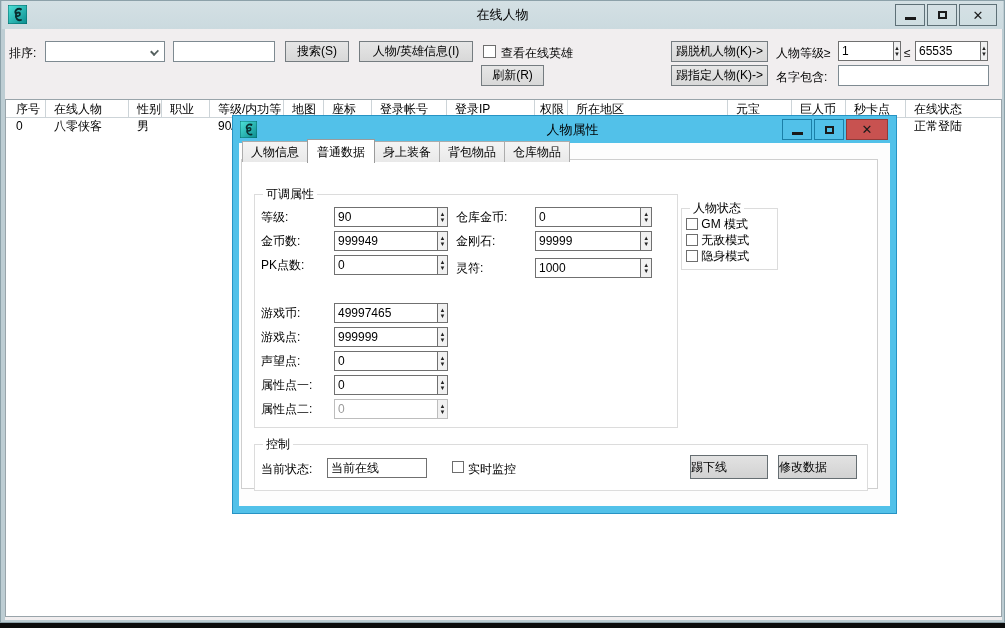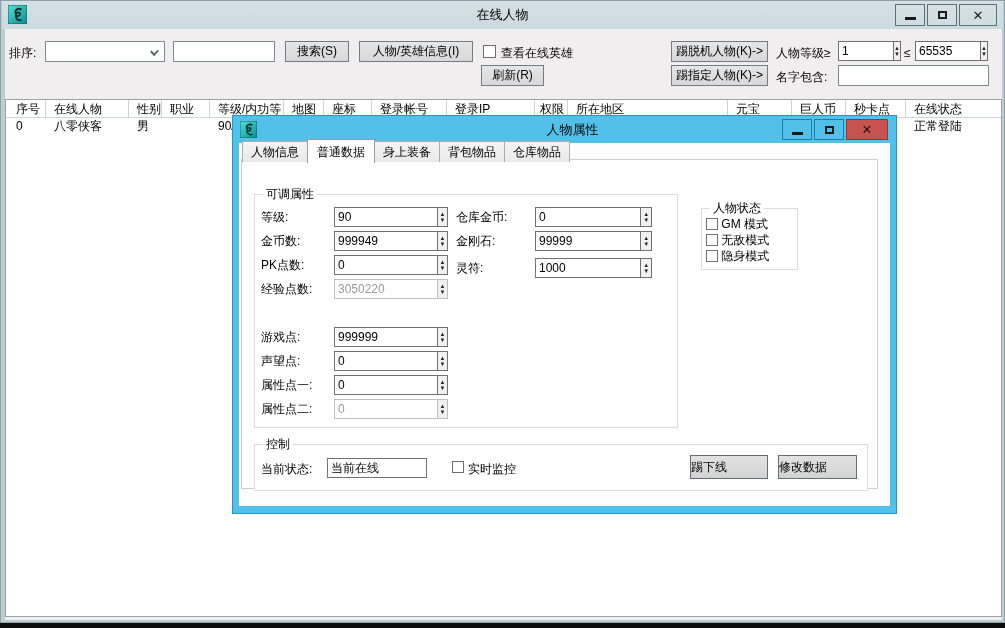--- a/index.html
+++ b/index.html
@@ -263,31 +263,31 @@
         <span style="position:absolute;left:195px;top:3px">灵符:</span>
         <span class="spinbox" style="left:274px;top:3px;width:117px">
           <input value="1000" style="">
           <span class="spinbtns">
               <i class="up"></i>
               <i class="dn"></i>
             </span>
         </span>
       </div>
 
-      <div class="field" style="left:6px;top:84px;width:200px">
-        <span>经验点数:</span>
-        <span class="spinbox disabled" style="left:73px;top:0;width:114px">
-          <input disabled="" value="3050220" style="">
-          <span class="spinbtns">
-              <i class="up"></i>
-              <i class="dn"></i>
-            </span>
-        </span>
-      </div>
-
+
+      <div class="field" style="left:6px;top:108px;width:200px">
+        <span>游戏币:</span>
+        <span class="spinbox" style="left:73px;top:0;width:114px">
+          <input value="49997465" style="">
+          <span class="spinbtns">
+              <i class="up"></i>
+              <i class="dn"></i>
+            </span>
+        </span>
+      </div>
 
       <div class="field" style="left:6px;top:132px;width:200px">
         <span>游戏点:</span>
         <span class="spinbox" style="left:73px;top:0;width:114px">
           <input value="999999" style="">
           <span class="spinbtns">
               <i class="up"></i>
               <i class="dn"></i>
             </span>
         </span>
@@ -320,21 +320,21 @@
         <span class="spinbox disabled" style="left:73px;top:0;width:114px">
           <input disabled="" value="0" style="">
           <span class="spinbtns">
               <i class="up"></i>
               <i class="dn"></i>
             </span>
         </span>
       </div>
     </div>
 
-    <div class="group" style="left:468px;top:92px;width:97px;height:62px">
+    <div class="group" style="left:448px;top:92px;width:97px;height:62px">
       <span class="gl">人物状态</span>
       <div style="position:absolute;left:4px;top:8px;line-height:14px">
         <span class="dlg-check"></span>
         <span>GM 模式</span>
       </div>
       <div style="position:absolute;left:4px;top:24px;line-height:14px">
         <span class="dlg-check"></span>
         <span>无敌模式</span>
       </div>
       <div style="position:absolute;left:4px;top:40px;line-height:14px">

